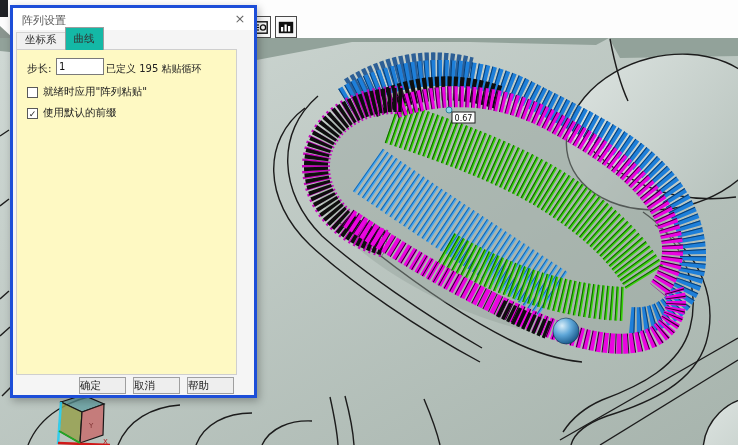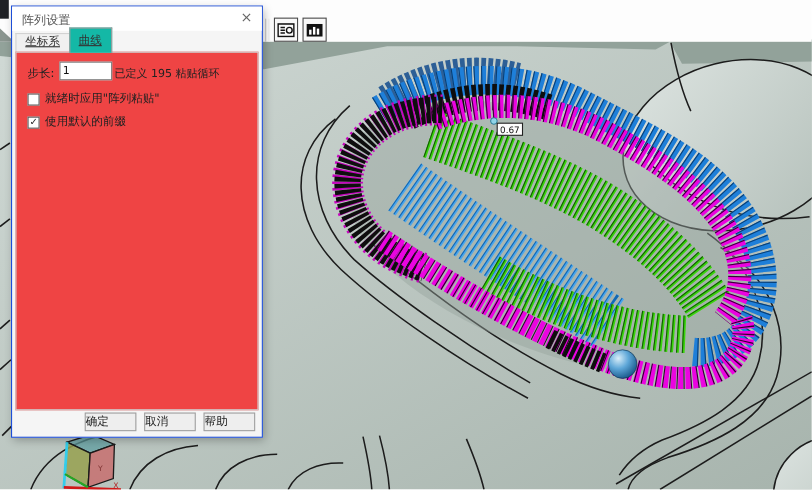--- a/index.html
+++ b/index.html
@@ -14,33 +14,33 @@
   .topband{position:absolute;left:0;top:0;width:738px;height:38px;background:#fdfdfd;}
   .corner-sliver{position:absolute;left:0;top:0;width:8px;height:17px;background:#1f2125;}
   .corner-wedge{position:absolute;left:0;top:26px;width:0;height:0;
     border-left:13px solid #8a958f;border-top:12px solid transparent;}
   .tb-sep{position:absolute;left:241px;top:17px;height:21px;width:2px;
     border-left:1px solid #c9c9c9;border-right:1px solid #efefef;}
   .tb-btn{position:absolute;top:16px;width:22px;height:22px;background:#f8f8f8;
     border:1px solid #4a4a4a;box-sizing:border-box;display:flex;align-items:center;justify-content:center;cursor:pointer;}
   .tb-btn svg{display:block}
   
-  .dialog{position:absolute;left:10px;top:5px;width:229px;height:393px;
-    background:#f5f5f5;border:1px solid #1d4ed8;box-shadow:2px 3px 8px rgba(0,0,0,.28);
+  .dialog{position:absolute;left:10px;top:5px;width:247px;height:393px;
+    background:#f5f5f5;border:3px solid #1d4ed8;box-shadow:2px 3px 8px rgba(0,0,0,.28);
     box-sizing:border-box;font-size:11px;color:#333;}
   .dlg-title{position:absolute;left:0;top:0;right:0;height:22px;background:#ffffff;}
   .dlg-title-text{position:absolute;left:9px;top:5px;font-size:11px;color:#5a5a5a;}
   .dlg-close{position:absolute;right:6px;top:3px;width:16px;height:16px;text-align:center;
     line-height:15px;font-size:13px;color:#666;cursor:pointer;}
   .tabs{position:absolute;left:3px;top:24px;height:18px;display:flex;align-items:flex-end;}
   .tab{padding:0 8px 3px 8px;font-size:10.5px;border:1px solid #d2d2d2;border-bottom:none;
-    background:#f0f0f0;color:#333;margin-right:-1px;cursor:pointer;text-decoration:underline;}
+    background:#f0f0f0;color:#333;margin-right:-1px;cursor:pointer;}
   .tab.active{background:#14b8a6;border-color:#9e9e9e;position:relative;z-index:3;
     padding-top:4px;padding-bottom:4px;}
-  .tabpage{position:absolute;left:3px;top:41px;width:221px;height:326px;background:#ef4444;
+  .tabpage{position:absolute;left:3px;top:41px;width:221px;height:326px;background:#fef9c3;
     border:1px solid #cfcfcf;box-sizing:border-box;z-index:2;}
   .step-label{position:absolute;left:10px;top:12px;font-size:10.5px;color:#222;}
   .step-input{position:absolute;left:39px;top:8px;width:42px;height:15px;border:1px solid #7a7a7a;
     font-size:10px;padding:0 2px;font-family:"DejaVu Sans",sans-serif;color:#111;background:#fff;}
   .loops-info{position:absolute;left:89px;top:12px;font-size:10px;color:#222;white-space:nowrap;}
   .chk-row{position:absolute;left:10px;display:flex;align-items:center;cursor:pointer;}
   .chk-box{width:11px;height:11px;border:1px solid #595959;background:#fff;margin-right:5px;
     font-size:9px;line-height:10px;text-align:center;color:#222;box-sizing:border-box;}
   .chk-label{font-size:10.5px;color:#222;white-space:nowrap;}
   .dlg-btn{position:absolute;top:369px;width:47px;height:17px;background:#eeeeee;

